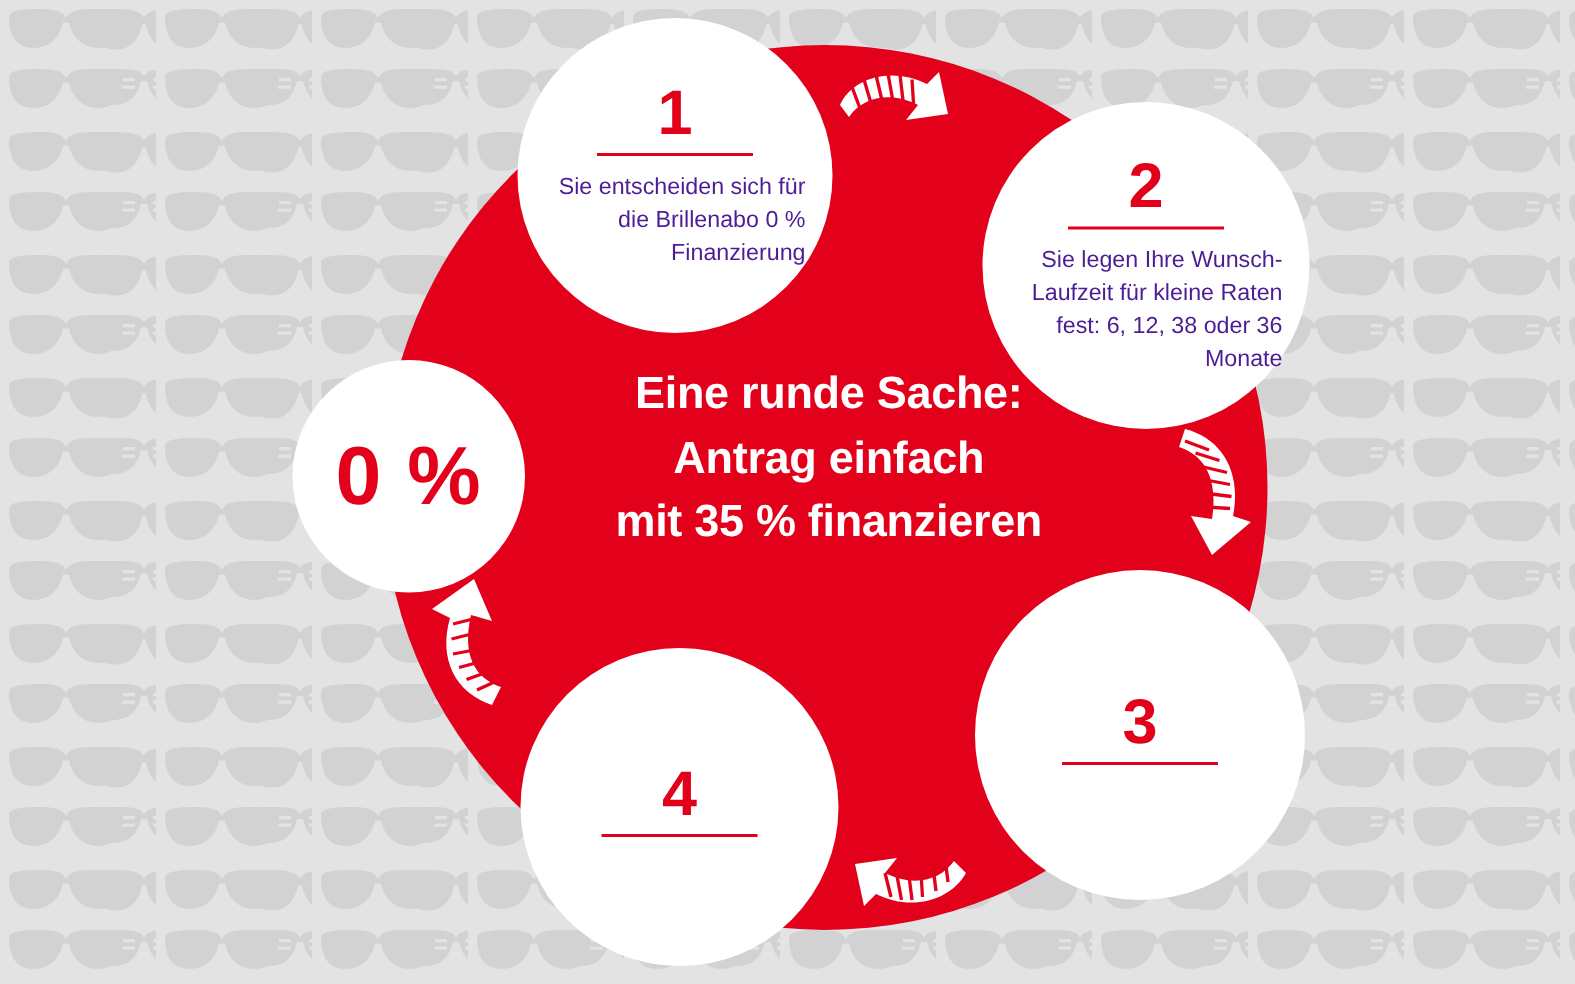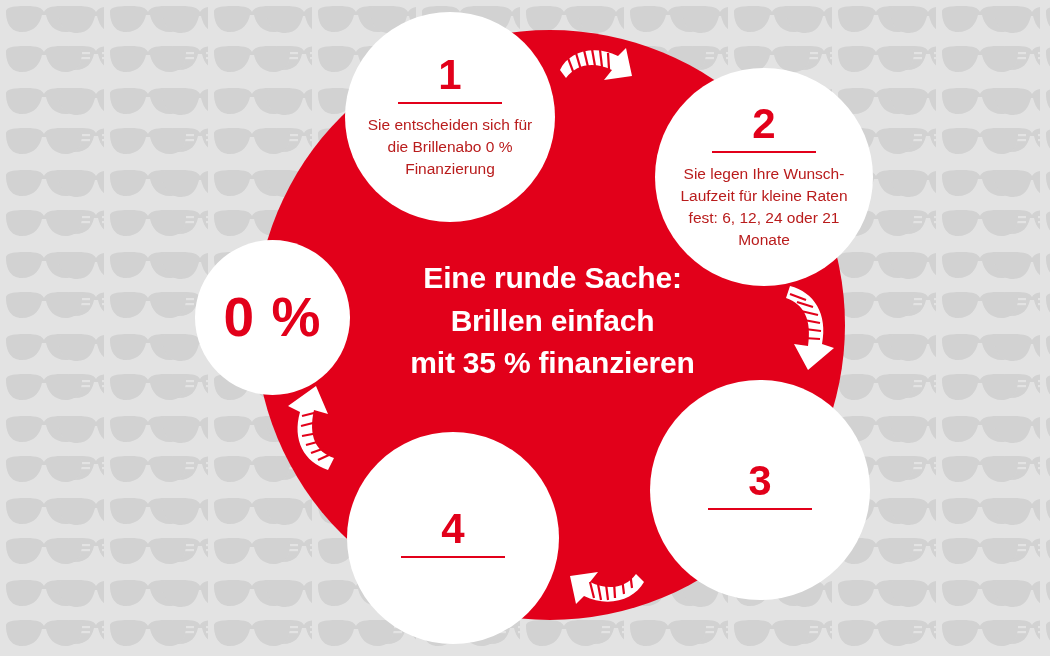--- a/index.html
+++ b/index.html
@@ -42,21 +42,20 @@
     left: 380px;
     top: 242px;
     width: 345px;
     z-index: 5;
     text-align: center;
     color: #ffffff;
     font-size: 30px;
     font-weight: bold;
     line-height: 1.42;
     letter-spacing: -0.2px;
-    margin-top: 15px;
   }
   #headline .line {
     display: block;
     white-space: nowrap;
   }
 
   
   .bubble {
     position: absolute;
     border-radius: 50%;
@@ -76,24 +75,25 @@
     line-height: 1;
     margin-bottom: 6px;
   }
   .bubble .rule {
     width: 104px;
     height: 2px;
     background: #e2001a;
     margin: 0 0 10px 0;
   }
   .bubble .txt {
-    color: #b91c1c;
+    color: #4c1d95;
     font-size: 15.5px;
     line-height: 1.42;
     padding: 0 18px;
+    text-align: right;
   }
 
   #bubble-1 { left: 345px; top: 12px;  width: 210px; height: 210px; }
   #bubble-2 { left: 655px; top: 68px;  width: 218px; height: 218px; }
   #bubble-3 { left: 650px; top: 380px; width: 220px; height: 220px; }
   #bubble-4 { left: 347px; top: 432px; width: 212px; height: 212px; }
 
   
   #bubble-zero {
     left: 195px; top: 240px; width: 155px; height: 155px;
@@ -198,34 +198,34 @@
       <line x1="23" y1="40" x2="39" y2="36"></line>
       <line x1="24" y1="50" x2="40" y2="47"></line>
       <line x1="28" y1="59" x2="43" y2="55"></line>
       <line x1="33" y1="67" x2="47" y2="62"></line>
       <line x1="40" y1="74" x2="53" y2="68"></line>
     </g>
   </svg>
 
   <div id="headline">
     <span class="line">Eine runde Sache:</span>
-    <span class="line">Brillen einfach</span>
+    <span class="line">Antrag einfach</span>
     <span class="line">mit 35 % finanzieren</span>
   </div>
 
   <div class="bubble" id="bubble-1">
     <div class="num">1</div>
     <div class="rule"></div>
     <div class="txt">Sie entscheiden sich für die Brillenabo 0 % Finanzierung</div>
   </div>
 
   <div class="bubble" id="bubble-2">
     <div class="num">2</div>
     <div class="rule"></div>
-    <div class="txt">Sie legen Ihre Wunsch-Laufzeit für kleine Raten fest: 6, 12, 24 oder 21 Monate</div>
+    <div class="txt">Sie legen Ihre Wunsch-Laufzeit für kleine Raten fest: 6, 12, 38 oder 36 Monate</div>
   </div>
 
   <div class="bubble" id="bubble-3">
     <div class="num">3</div>
     <div class="rule"></div>
   </div>
 
   <div class="bubble" id="bubble-4">
     <div class="num">4</div>
     <div class="rule"></div>

